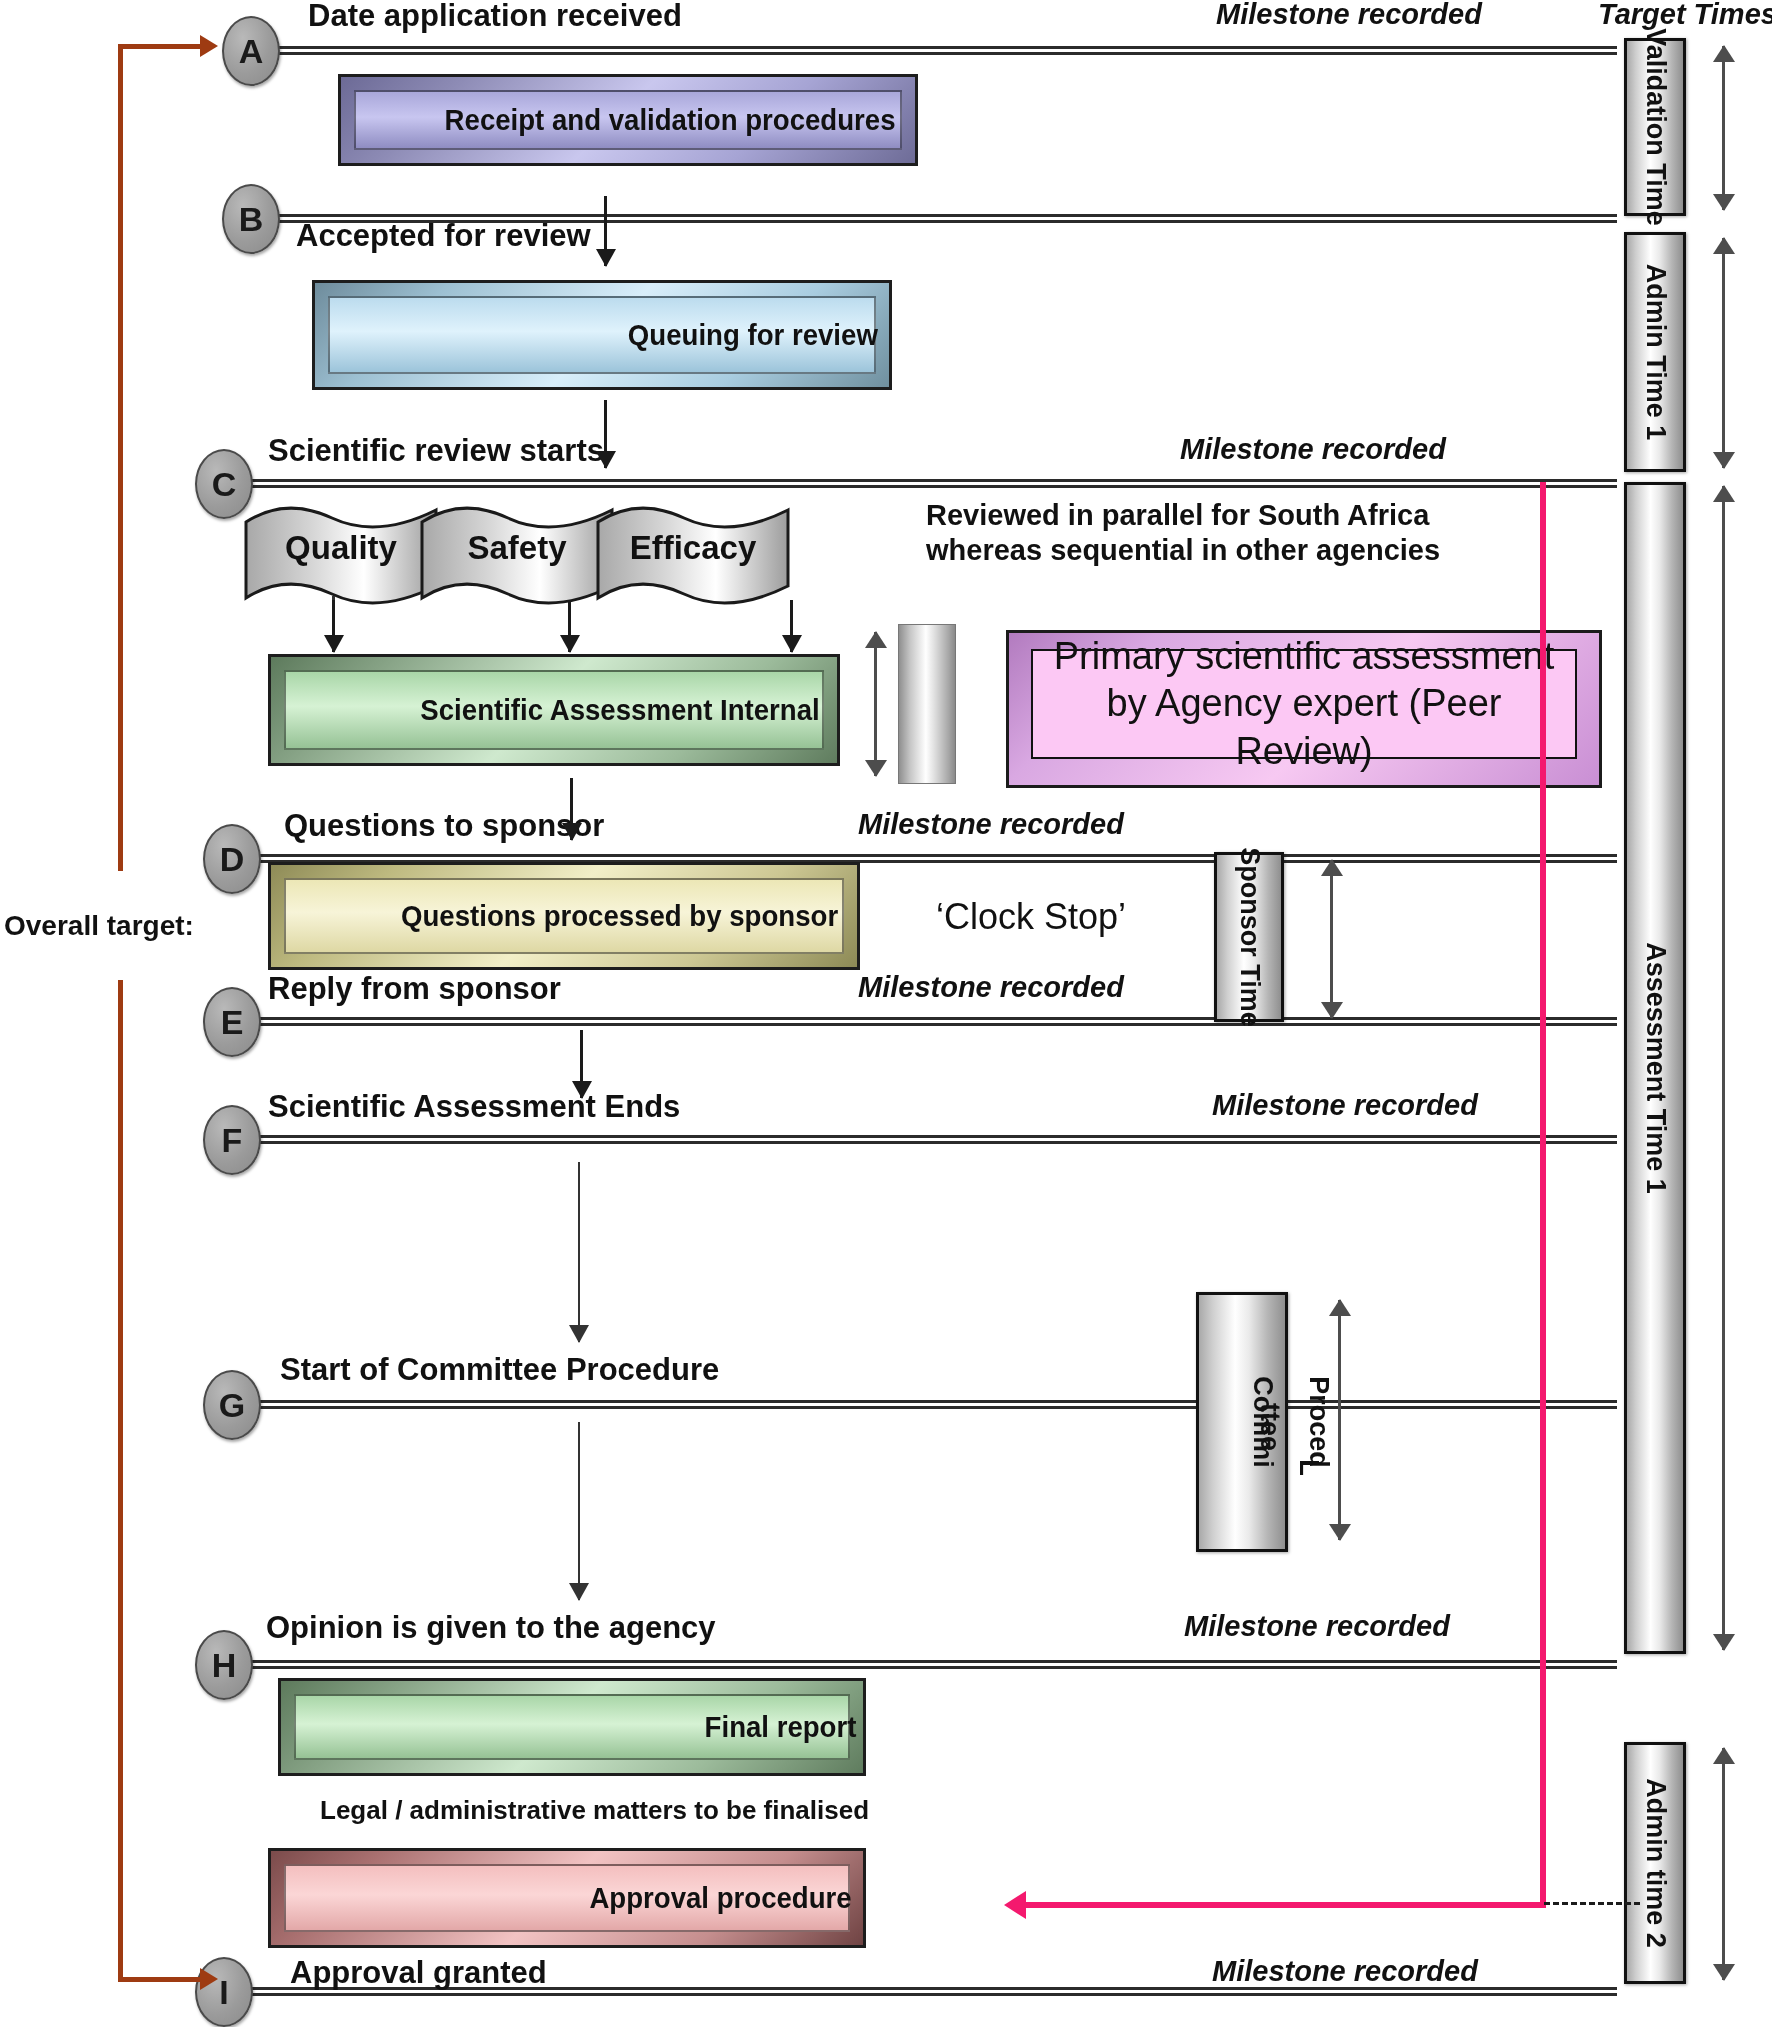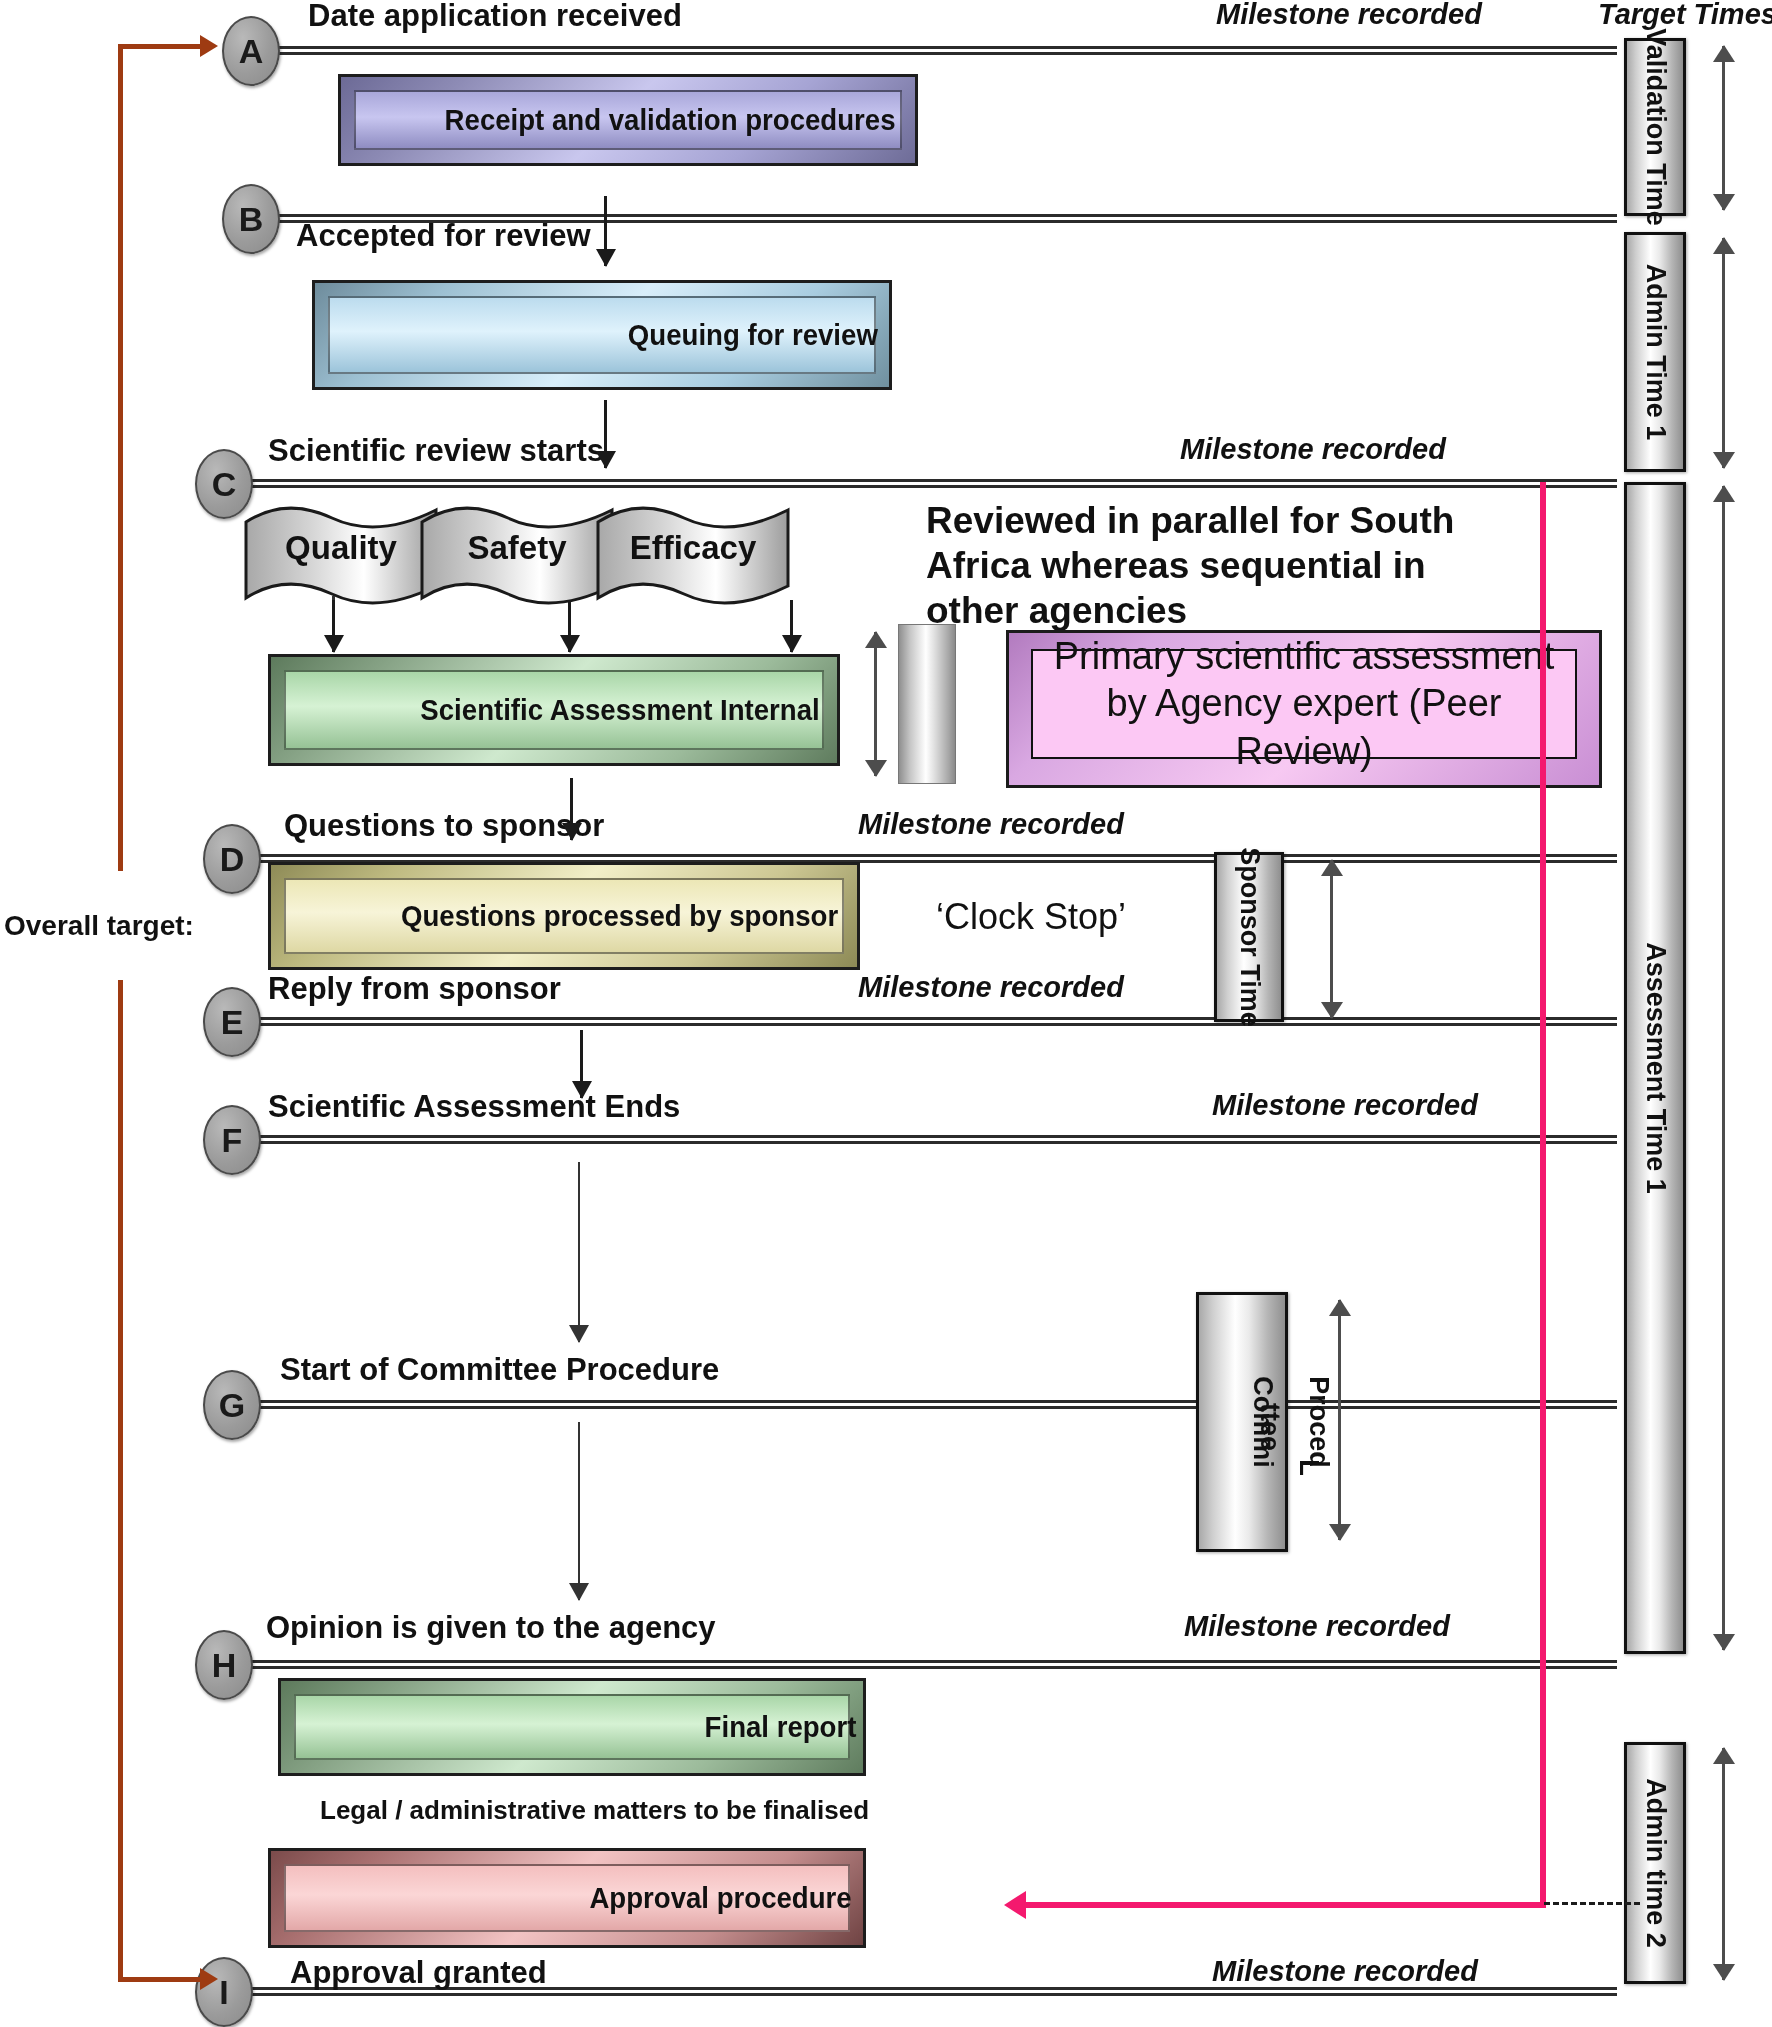--- a/index.html
+++ b/index.html
@@ -236,21 +236,21 @@
         <stop offset="62%" stop-color="#ffffff"></stop>
             <stop offset="100%" stop-color="#9c9c9c"></stop>
           </linearGradient>
         </defs>
       <path d="M2,22 C30,4 58,4 88,18 C118,32 152,30 192,10 L192,86 C152,106 118,108 88,94 C58,80 30,80 2,98 Z" fill="url(#fg3)" stroke="#1a1a1a" stroke-width="3"></path>
     </svg>
     <div class="ftxt">Efficacy</div>
   </div>
   <div class="farrow" style="left:790px;top:600px;height:52px;"></div>
 
-  <div class="txt" style="left:926px;top:498px;width:590px;white-space:normal;font-weight:bold;font-size:37px;line-height:1.22;color:#111;">Reviewed in parallel for South Africa whereas sequential in other agencies</div>
+  <div class="txt" style="left:926px;top:498px;width:590px;white-space:normal;font-weight:bold;font-size:29px;line-height:1.22;color:#111;">Reviewed in parallel for South Africa whereas sequential in other agencies</div>
 
   <div class="dbl" style="left:874px;top:632px;height:144px;"></div>
   <div class="cyl" style="left:898px;top:624px;width:58px;height:160px;"></div>
 
   <div class="pinkbox" style="left:1006px;top:630px;width:596px;height:158px;">
     <div class="face">Primary scientific assessment by Agency expert (Peer Review)</div>
   </div>
 
   <div class="txt" style="left:936px;top:896px;font-weight:normal;font-size:36px;color:#111;">‘Clock Stop’</div>
   <div class="metal" style="left:1214px;top:852px;width:70px;height:170px;">

